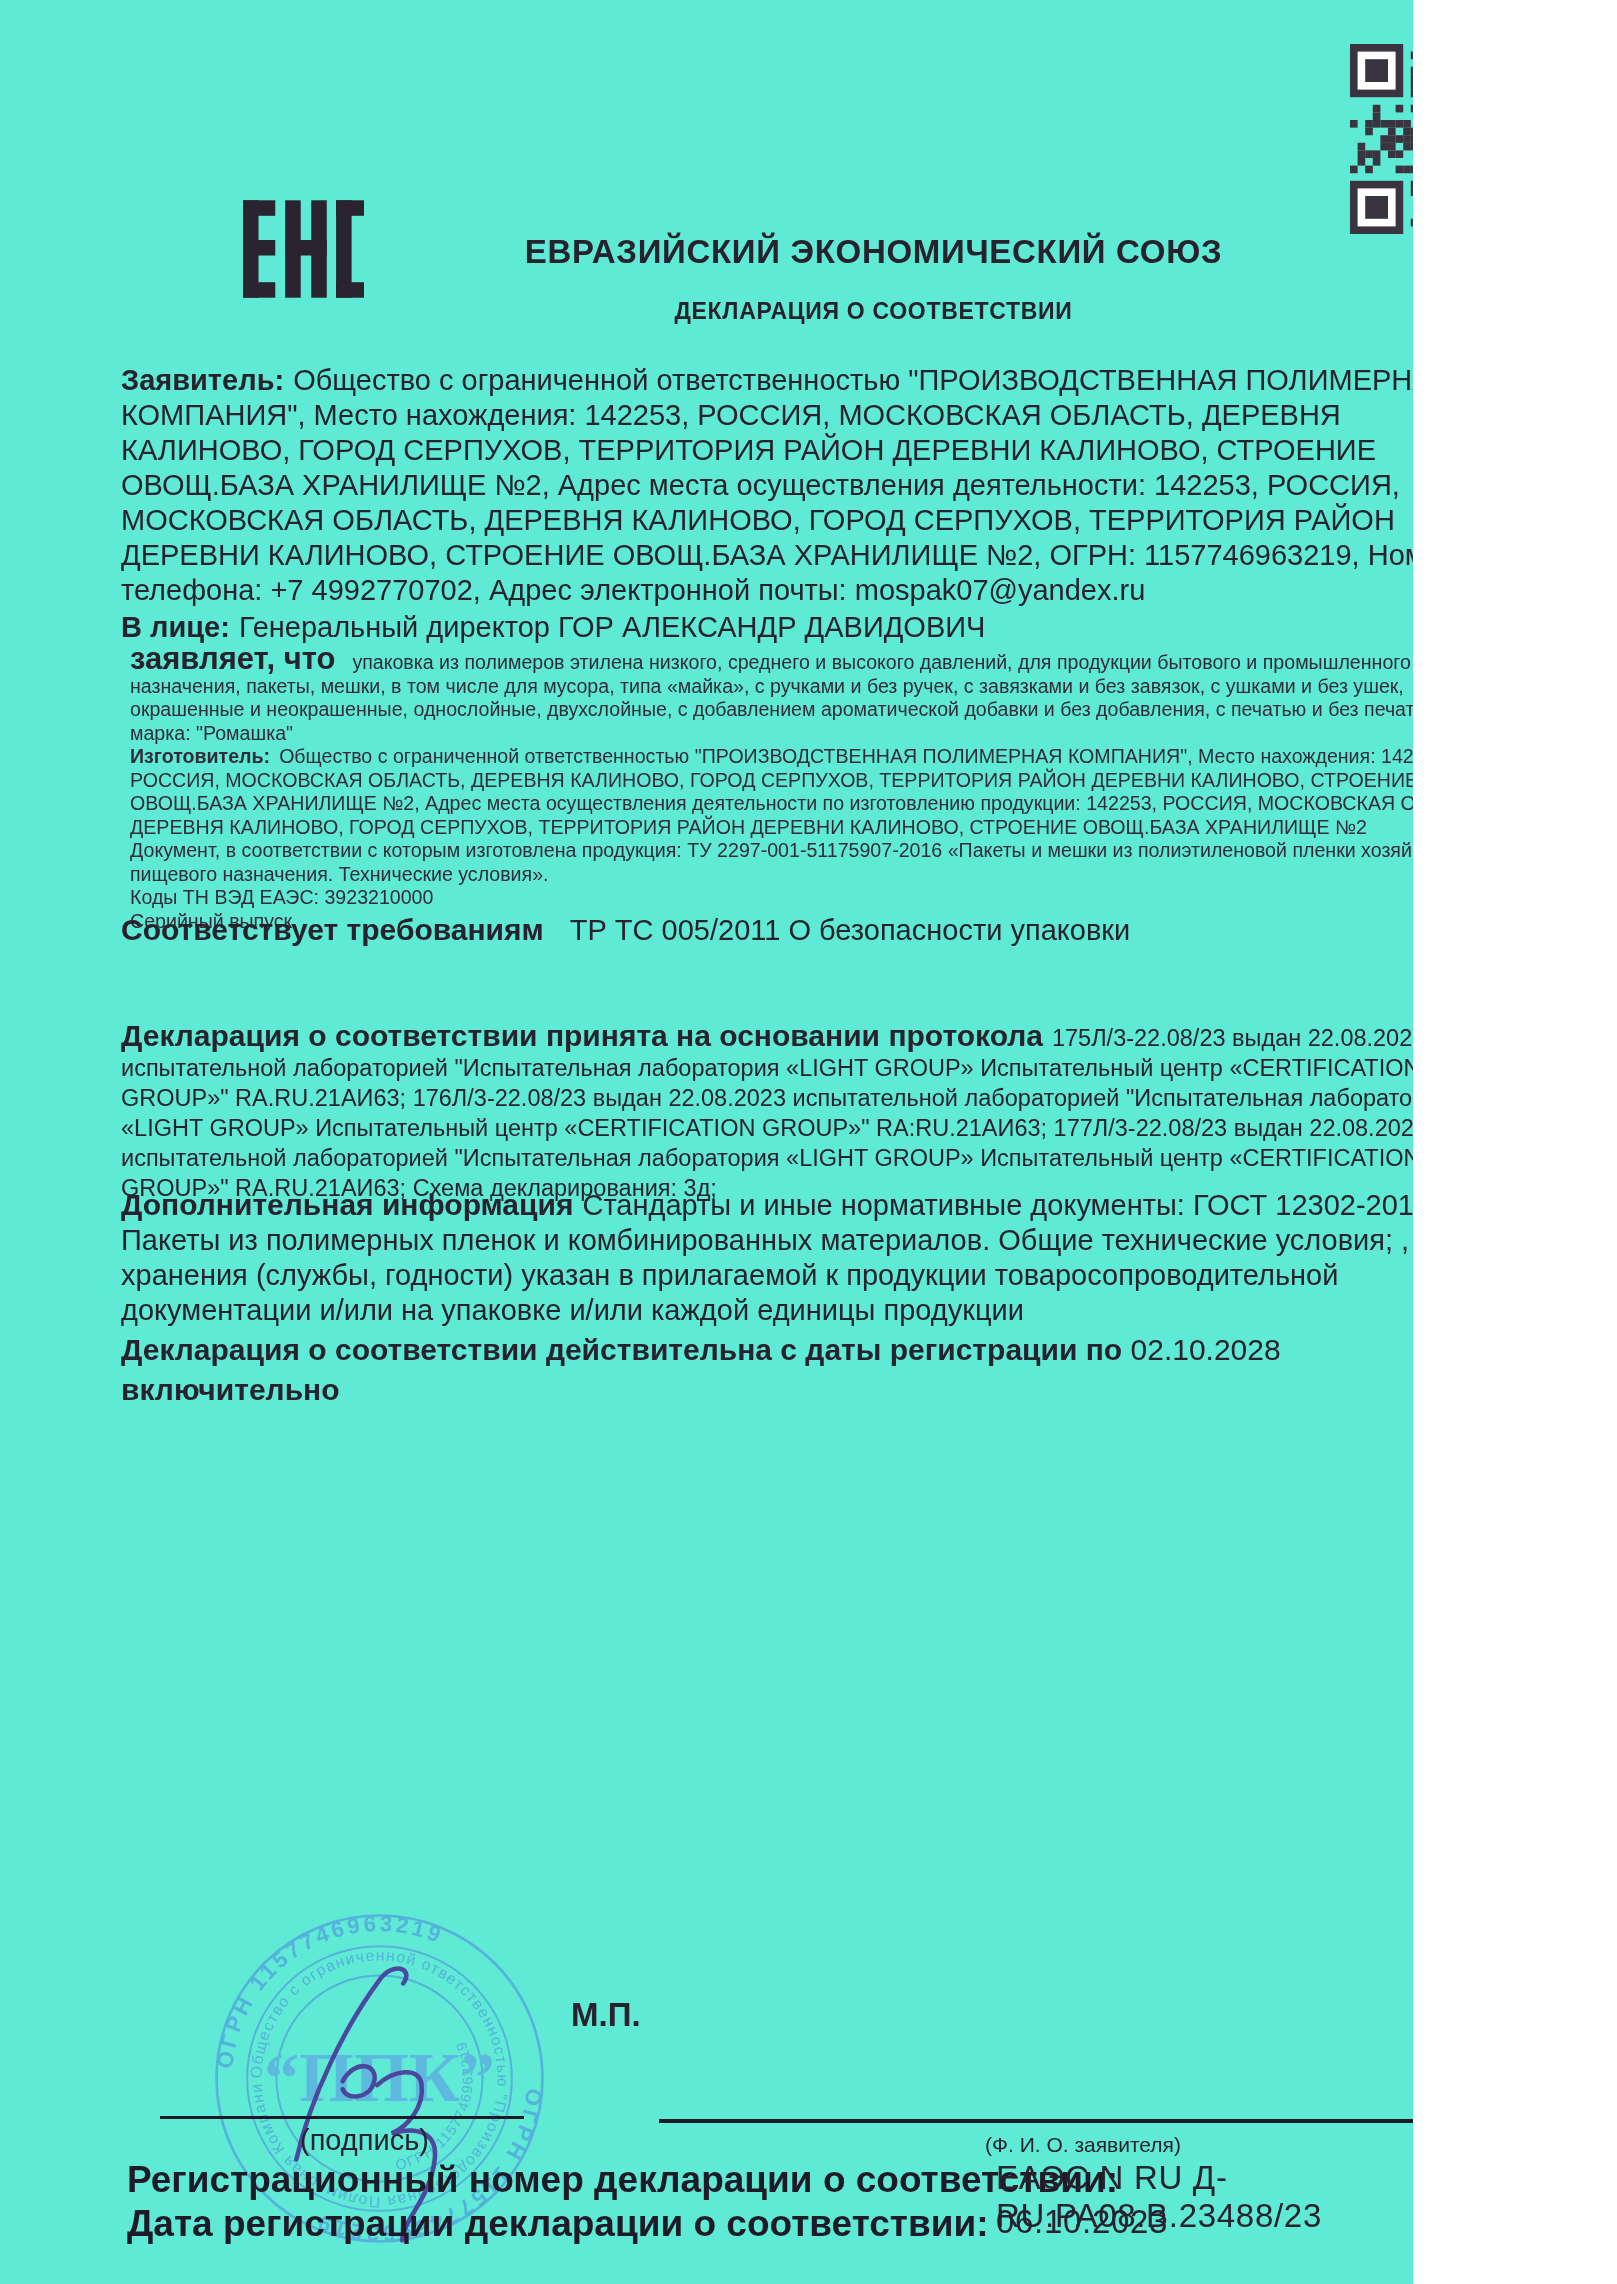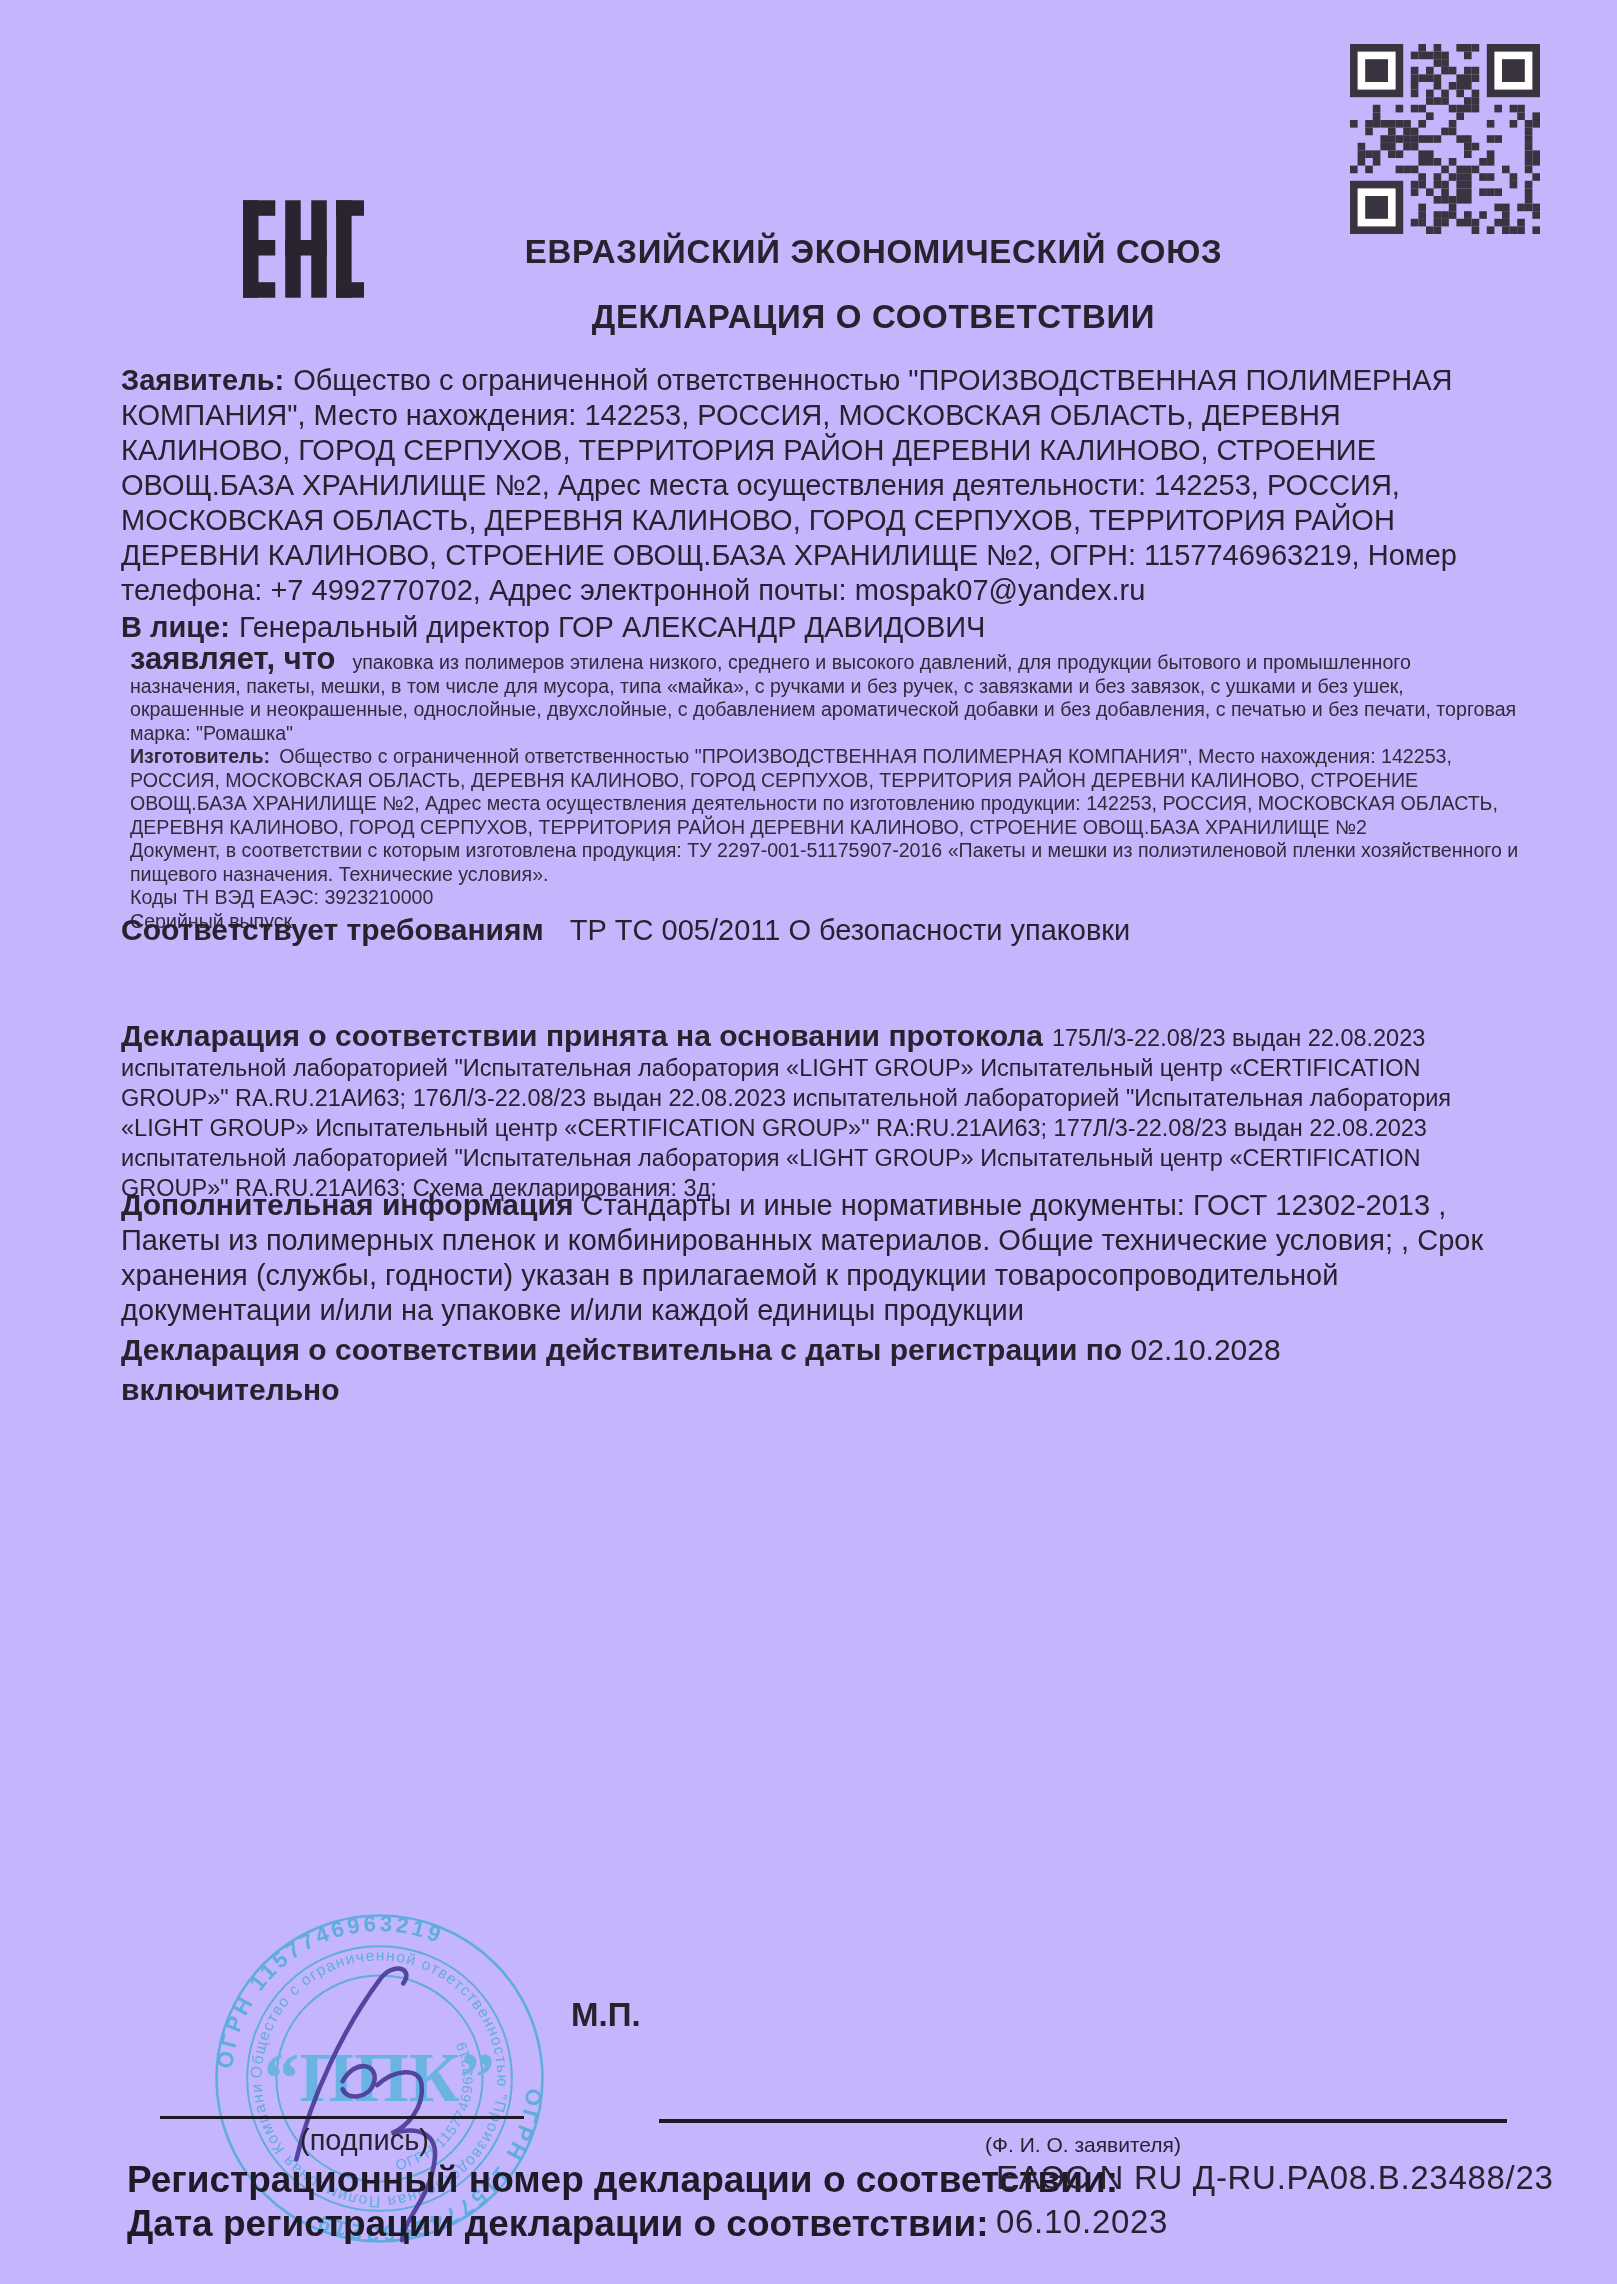--- a/index.html
+++ b/index.html
@@ -1,26 +1,26 @@
 <!DOCTYPE html>
 <html style="font-size:10.4px"><head>
 <meta charset="utf-8">
 <style>
   html,body{margin:0;padding:0;background:#ffffff;}
   .page{
-    position:relative;width:1617px;height:2284px;background:#c4b5fd;overflow:hidden;
+    position:relative;width:1413px;height:2284px;background:#5eead4;overflow:hidden;
     font-family:"Liberation Sans", sans-serif;color:#28222e;
   }
   .abs{position:absolute;}
   .lbl{font-weight:bold;padding-right:9px;}
   
   .eac-logo{left:243px;top:197px;width:121px;height:104px;}
   .titles{left:365px;top:233px;width:1017px;text-align:center;}
   .title1{font-size:33px;font-weight:bold;letter-spacing:0.7px;}
-  .title2{font-size:33px;font-weight:bold;letter-spacing:0.7px;margin-top:27px;}
+  .title2{font-size:23px;font-weight:bold;letter-spacing:0.7px;margin-top:27px;}
   .qr{left:1350px;top:44px;width:190px;height:190px;}
   
   .para{left:121px;width:1389px;line-height:35px;font-size:29px;}
   .applicant{top:363px;}
   .person{top:610px;}
   .declares{top:647px;font-size:19.6px;line-height:23.5px;color:#322b3a;margin-left:9px;}
   .declares .big-lbl{font-size:31px;font-weight:bold;color:#28222e;padding-right:17px;}
   .compliance{top:912px;font-size:29px;}
   .compliance .lbl{font-size:30px;padding-right:26px;}
   .basis{top:1021px;font-size:23.5px;line-height:30px;}

